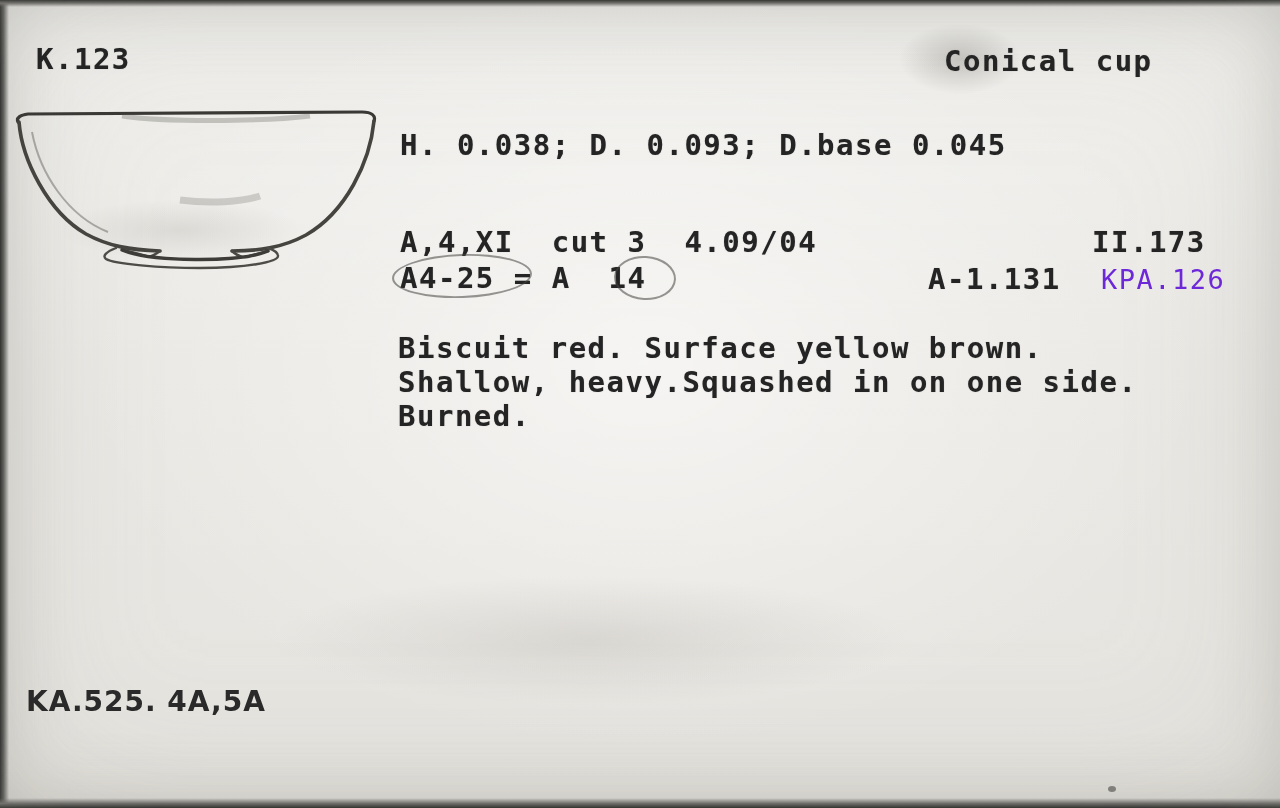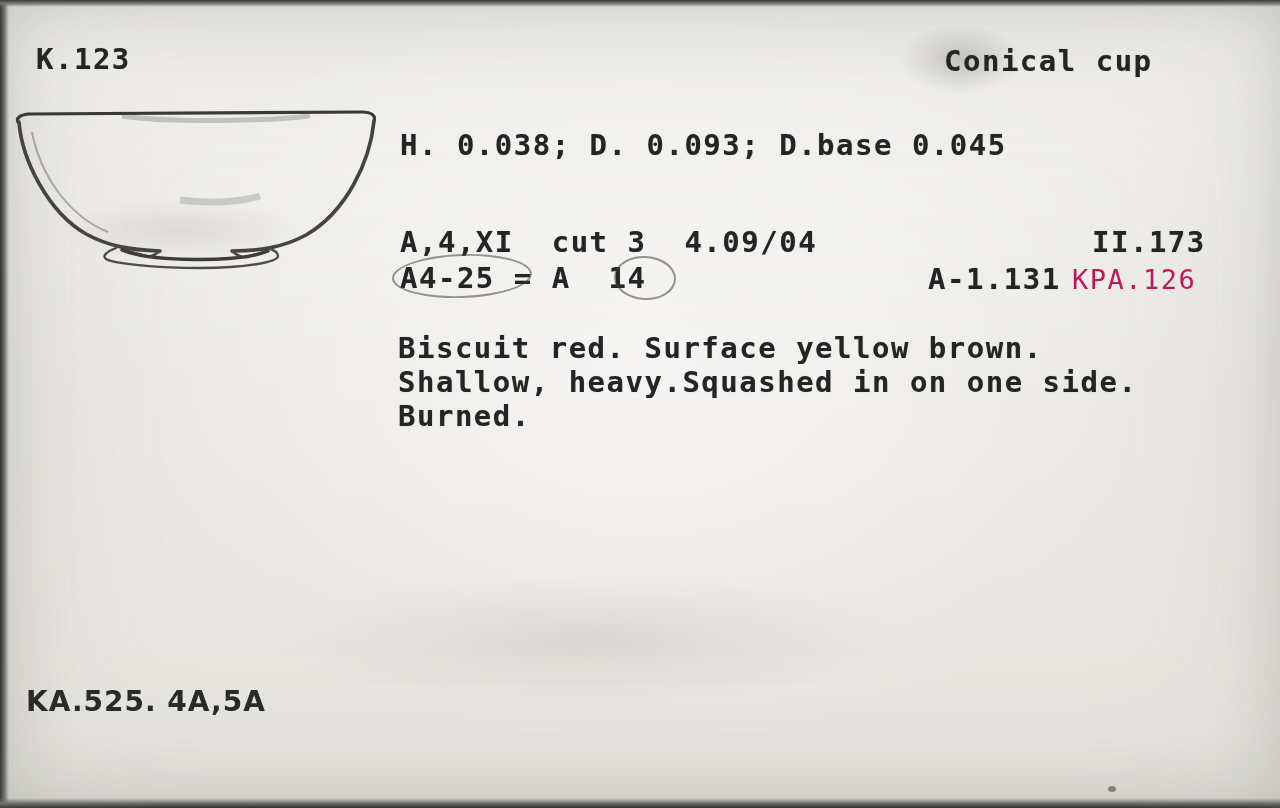--- a/index.html
+++ b/index.html
@@ -54,21 +54,22 @@
   }
   .typed {
     font-weight: 700;
     font-size: 29px;
     color: #242424;
     text-shadow: 0 0 1px rgba(60,60,60,0.35);
   }
   .typed-faint {
     font-weight: 400;
     font-size: 27px;
-    color: #be185d;
+    color: #6d28d9;
+    margin-left: 29px;
   }
   .hand {
     font-family: "DejaVu Sans", sans-serif;
     font-weight: 700;
     color: #2a2a2a;
     letter-spacing: 1px;
   }
 
   #catalog-no  { left: 36px;  top: 42px;  }
   #title       { left: 944px; top: 44px;  }

